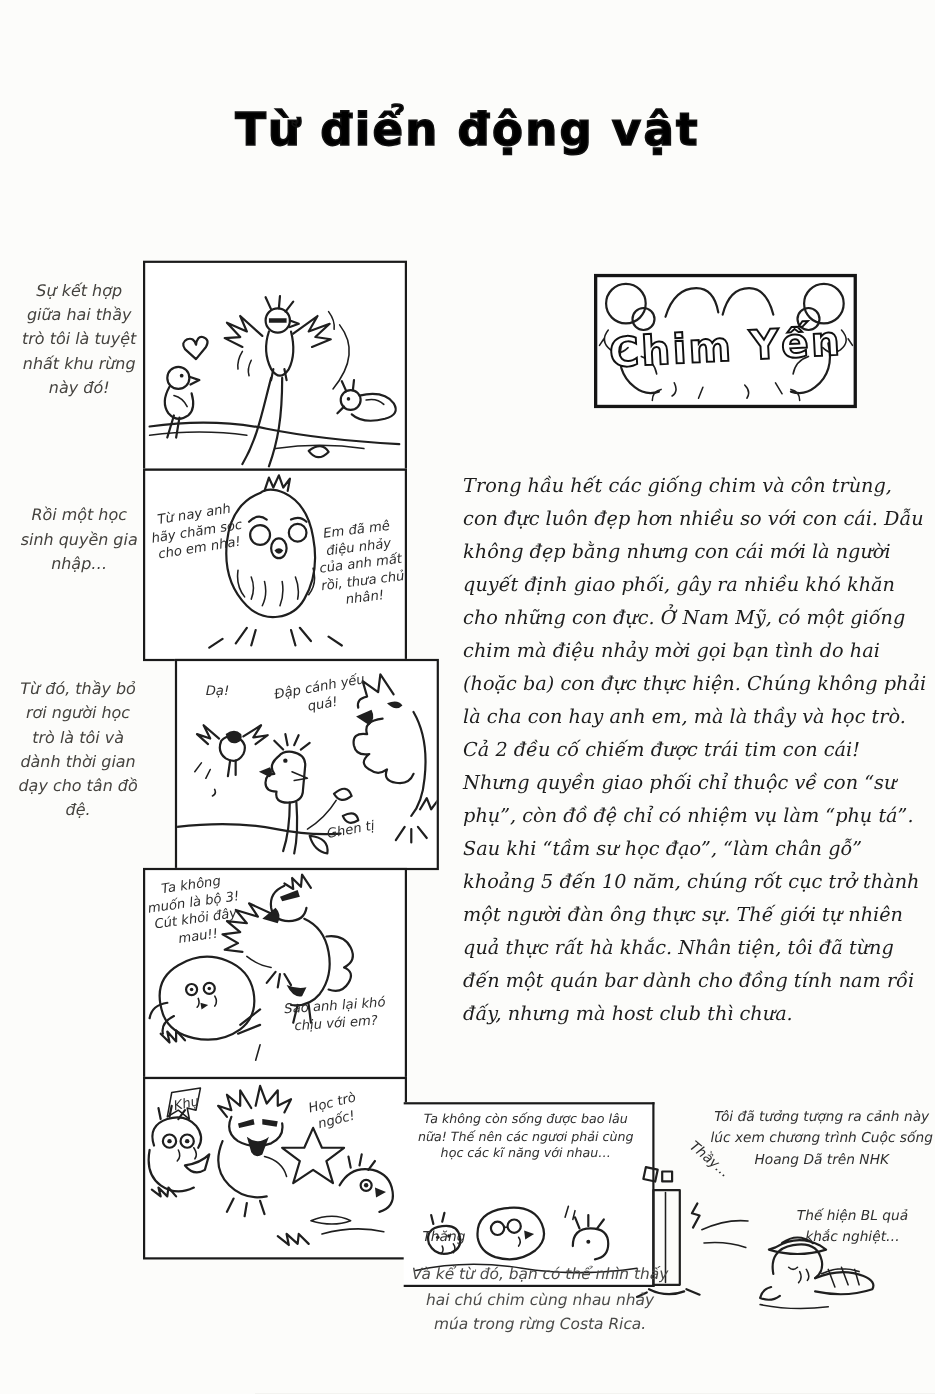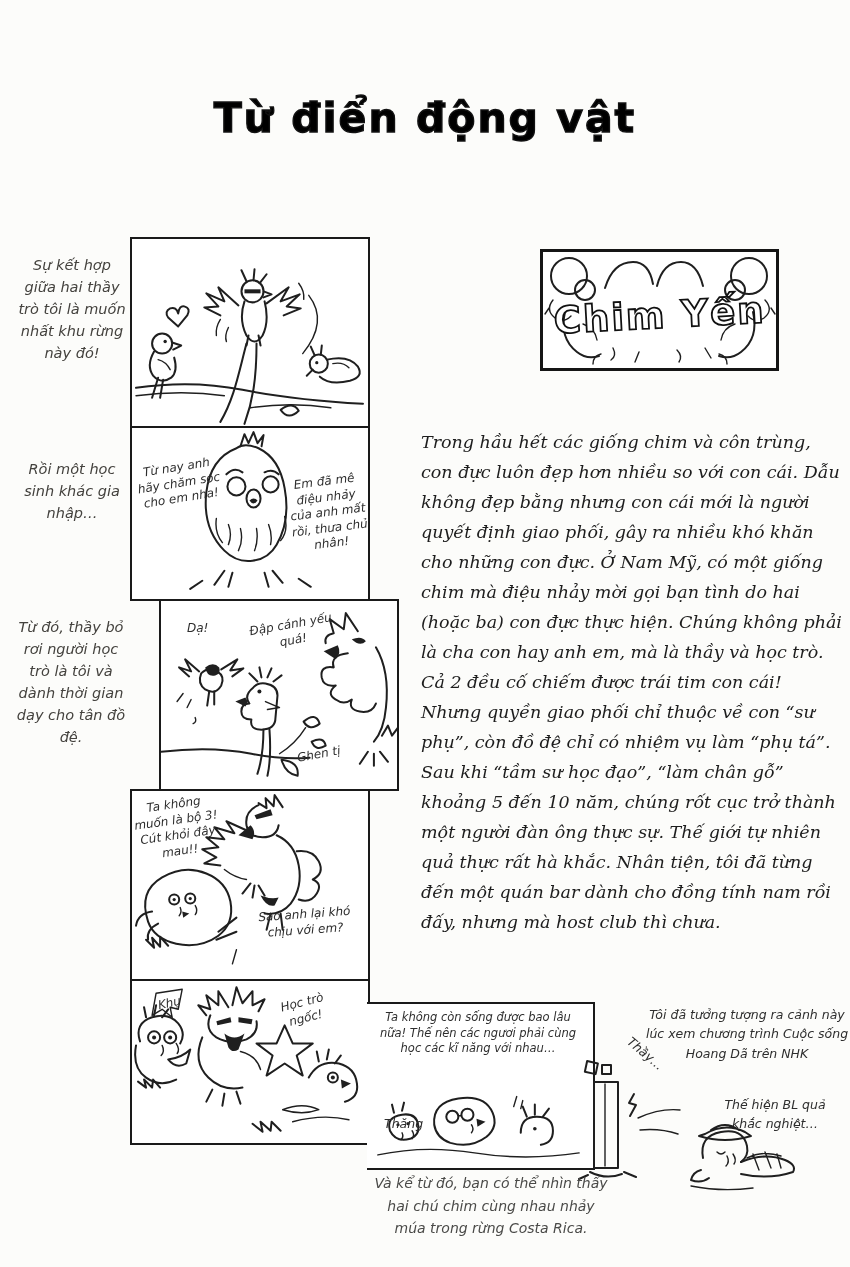--- a/index.html
+++ b/index.html
@@ -44,33 +44,33 @@
   .ext-bubble{position:absolute;left:6px;top:6px;width:210px;text-align:center;font-size:11.5px;line-height:1.35;}
   .thang{position:absolute;left:384px;top:1116px;font-size:12.5px;}
   .thay{position:absolute;left:624px;top:1046px;font-size:12.5px;transform:rotate(40deg);}
   
   .heading-box{position:absolute;left:540px;top:249px;width:239px;height:122px;border:3px solid #151515;box-sizing:border-box;background:#fff;}
   .article{position:absolute;left:421px;top:427px;width:421px;font-family:"DejaVu Serif",serif;font-style:italic;
            font-size:17.5px;line-height:30px;color:#1d1d1d;text-align:left;}
   
   .nhk{position:absolute;left:644px;top:1005px;width:206px;text-align:center;font-size:12.5px;line-height:1.55;}
   .bl{position:absolute;left:714px;top:1096px;width:122px;text-align:center;font-size:12.5px;line-height:1.5;}
-  .costa{position:absolute;left:370px;top:1148px;width:242px;text-align:center;font-size:14px;line-height:1.62;color:#4a4a48;margin-top:24px;}
+  .costa{position:absolute;left:370px;top:1148px;width:242px;text-align:center;font-size:14px;line-height:1.62;color:#4a4a48;}
   .mirror{position:absolute;left:578px;top:1056px;width:110px;height:138px;}
   .crybird{position:absolute;left:683px;top:1118px;width:125px;height:78px;}
 </style>
 </head>
 <body>
 
 <div class="page">
 
   <div class="title">Từ điển động vật</div>
 
-  <div class="note hw n1">Sự kết hợp giữa hai thầy trò tôi là muốn nhất khu rừng này đó!</div>
-  <div class="note hw n2">Rồi một học sinh khác gia nhập…</div>
+  <div class="note hw n1">Sự kết hợp giữa hai thầy trò tôi là tuyệt nhất khu rừng này đó!</div>
+  <div class="note hw n2">Rồi một học sinh quyền gia nhập…</div>
   <div class="note hw n3">Từ đó, thầy bỏ rơi người học trò là tôi và dành thời gian dạy cho tân đồ đệ.</div>
 
   <div class="panel p1">
     <svg class="doodle" viewBox="0 0 235 186">
       <path d="M4 148 Q60 140 110 150 T230 164"></path>
       <path class="thin" d="M4 156 Q50 150 92 156"></path>
       <path class="thin" d="M118 168 q40 -6 80 0"></path>
       <path d="M148 170 q12 -9 18 1 q-10 10 -18 -1z"></path>
 
       <circle cx="30" cy="104" r="10"></circle>

